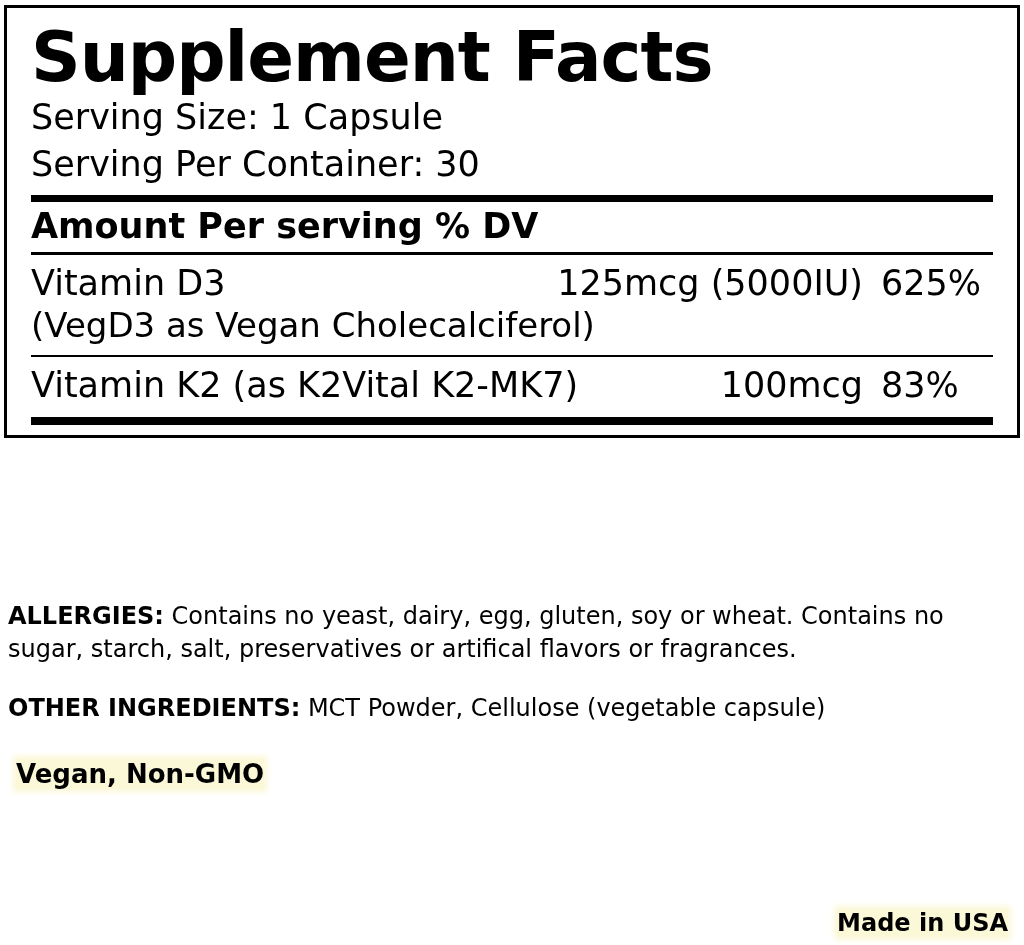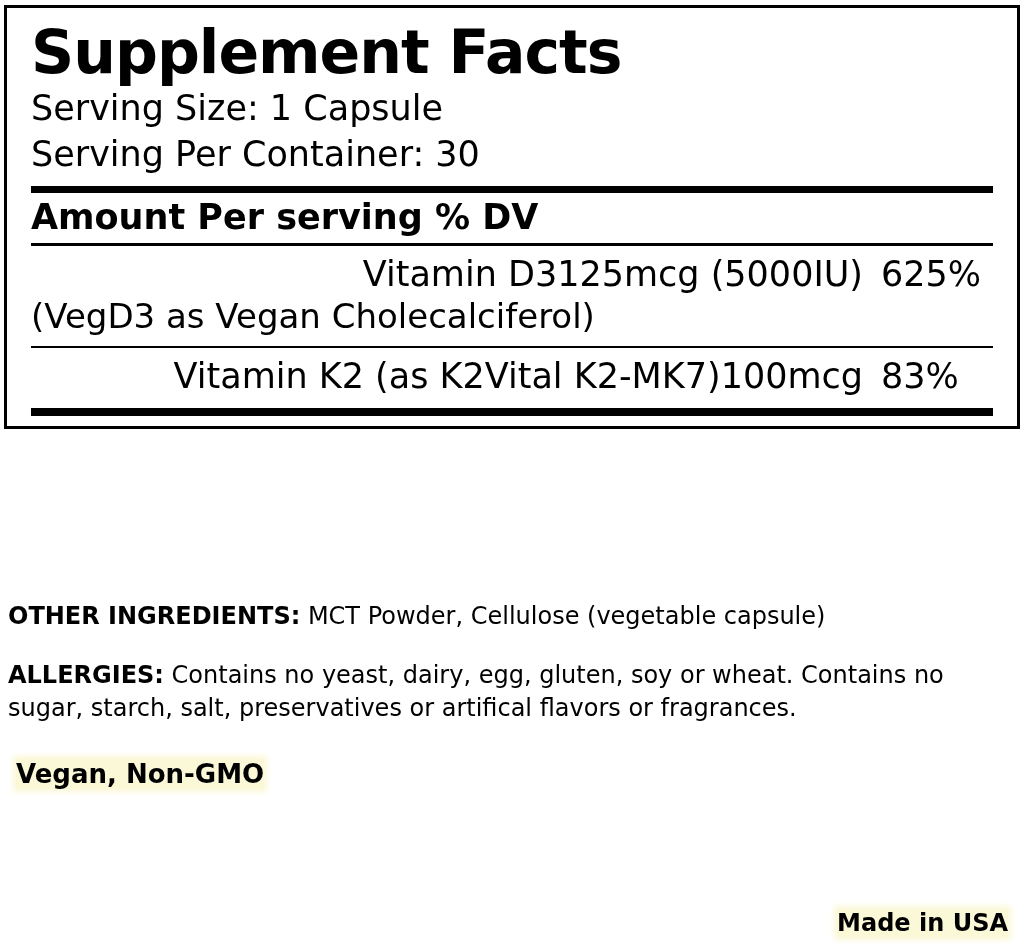--- a/index.html
+++ b/index.html
@@ -30,21 +30,21 @@
     left: 4px;
     top: 5px;
     width: 1016px;
     box-sizing: border-box;
     border: 3px solid #000;
     background: #fff;
     padding: 8px 24px 10px 24px;
   }
 
   .facts-title {
-    font-size: 60px;
+    font-size: 69px;
     font-weight: bold;
     line-height: 1.02;
     letter-spacing: -1px;
     margin: 6px 0 2px 0;
     white-space: nowrap;
   }
 
   .serving-line {
     font-size: 35px;
     line-height: 1.32;
@@ -76,21 +76,21 @@
 
   .nutrient-row {
     display: flex;
     align-items: baseline;
     font-size: 35px;
     padding-top: 8px;
     white-space: nowrap;
   }
   .nutrient-name {
     flex: 1 1 auto;
-    text-align: right;
+    text-align: left;
   }
   .nutrient-amount {
     flex: 0 0 auto;
     text-align: center;
     padding-right: 18px;
   }
   .nutrient-dv {
     flex: 0 0 auto;
     text-align: left;
     min-width: 112px;
@@ -179,25 +179,25 @@
 
     <div class="row-gap"></div>
 
     <div class="rule-bottom"></div>
 
   </div>
 
   <div class="footer">
 
     <p class="para">
+      <b>ALLERGIES:</b><span> Contains no yeast, dairy, egg, gluten, soy or wheat. Contains no sugar, starch, salt, preservatives or artifical flavors or fragrances.</span>
+    </p>
+
+    <p class="para">
       <b>OTHER INGREDIENTS:</b><span> MCT Powder, Cellulose (vegetable capsule)</span>
-    </p>
-
-    <p class="para">
-      <b>ALLERGIES:</b><span> Contains no yeast, dairy, egg, gluten, soy or wheat. Contains no sugar, starch, salt, preservatives or artifical flavors or fragrances.</span>
     </p>
 
     <p style="margin:0;">
       <span class="vegan">Vegan, Non-GMO</span>
     </p>
 
   </div>
 
   <div class="made-in-usa">Made in USA</div>
 

